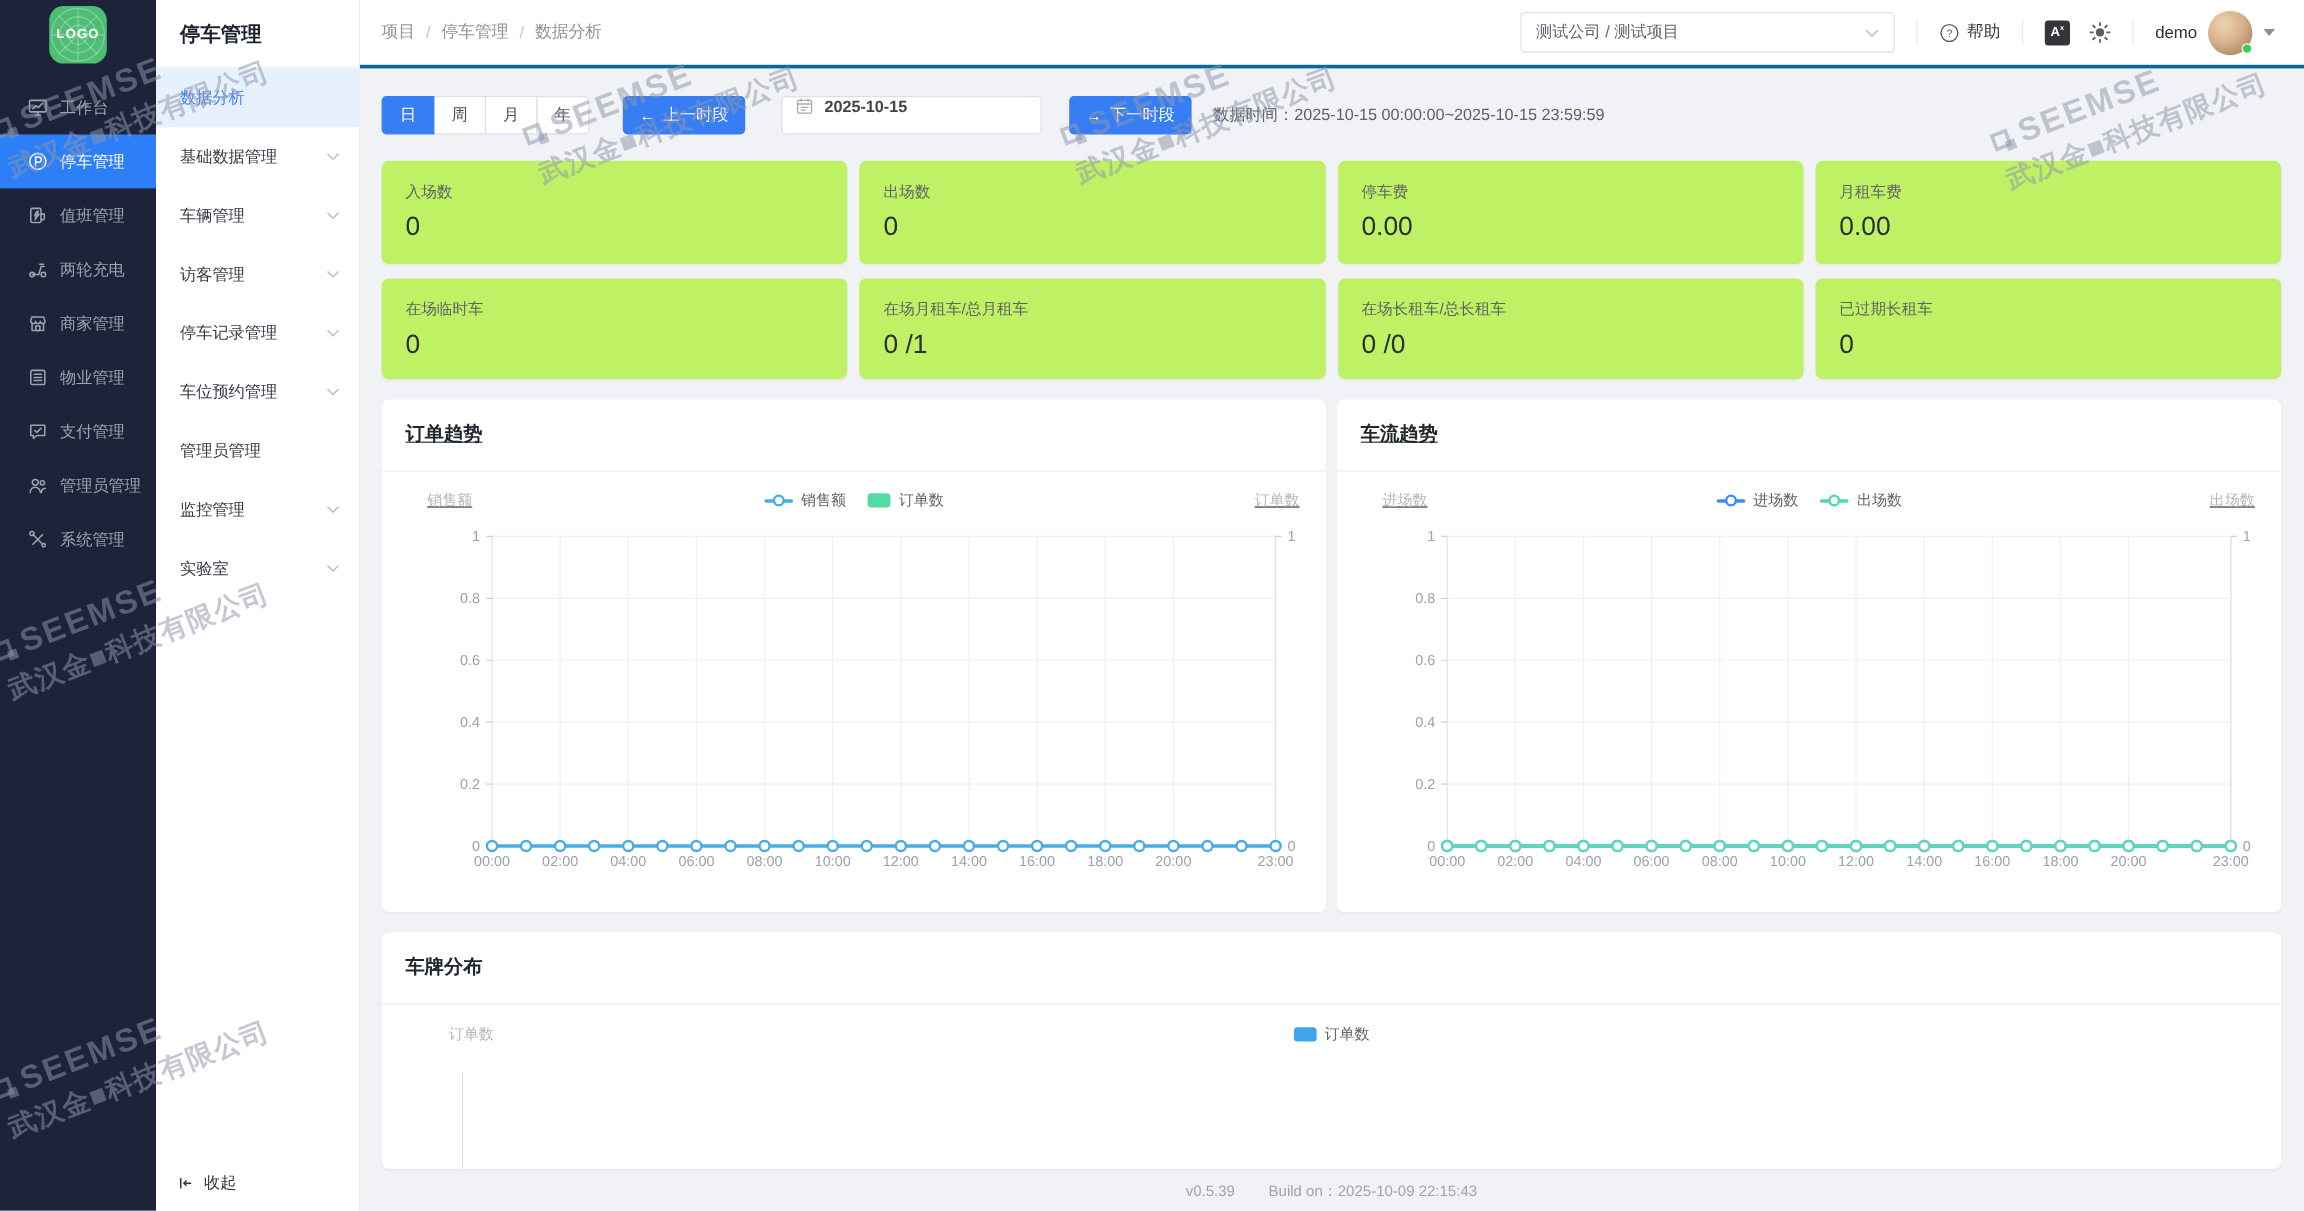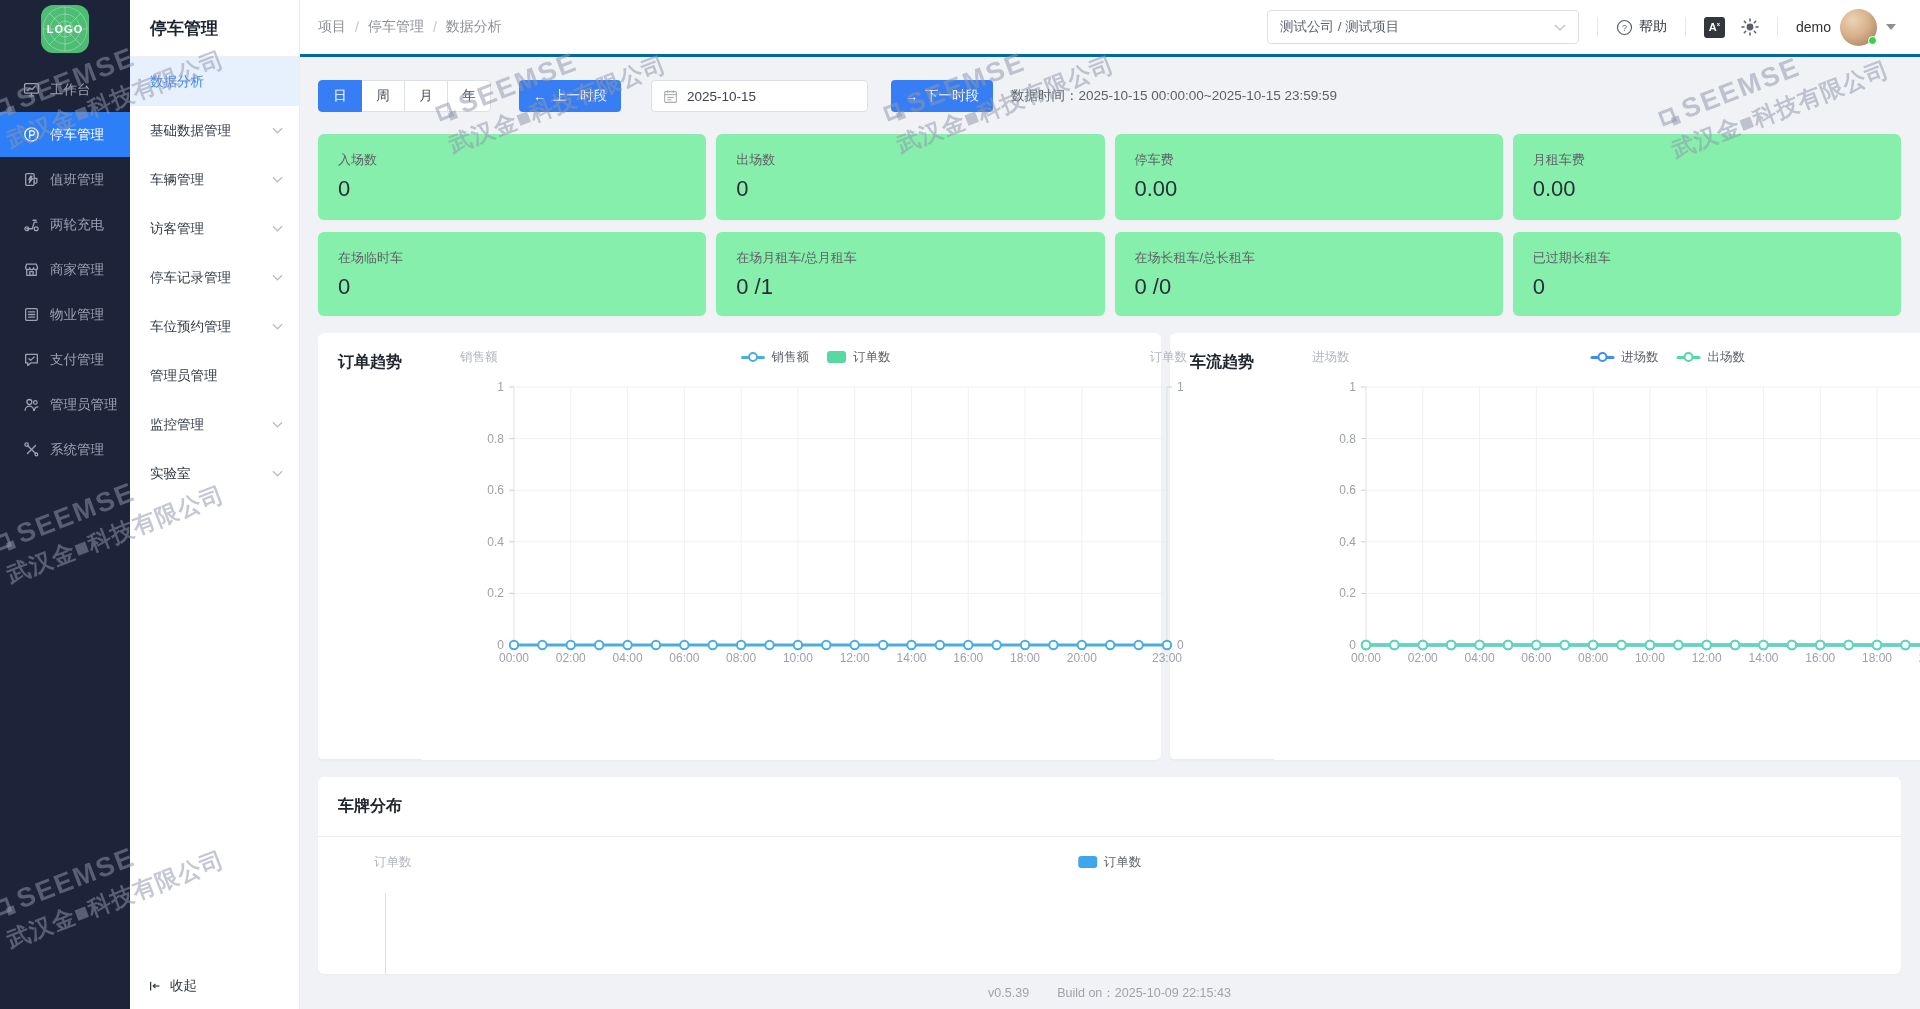--- a/index.html
+++ b/index.html
@@ -45,32 +45,32 @@
   .content { padding:23px 19px 0 18px; height:calc(100% - 57px); overflow:hidden; }
   .filter-row { display:flex; align-items:center; margin-bottom:22px; }
   .segmented { display:inline-flex; margin-right:28px; }
   .seg-btn { width:44px; height:32px; background:#fff; border:1px solid #dcdfe6; font-size:13.5px; color:#4a4f58; display:flex; align-items:center; justify-content:center; cursor:pointer; margin-left:-1px; }
   .seg-btn:first-child { border-radius:4px 0 0 4px; margin-left:0; }
   .seg-btn:last-child { border-radius:0 4px 4px 0; }
   .seg-btn.active { background:#377ef5; border-color:#377ef5; color:#fff; position:relative; z-index:1; }
   .blue-btn { height:32px; padding:0 14px; background:#377ef5; border:none; border-radius:4px; color:#fff; font-size:13.5px; display:flex; align-items:center; gap:7px; cursor:pointer; font-family:inherit; }
   .blue-btn .arr { font-size:13px; }
   .btn-prev { margin-right:30px; }
-  .date-input { width:217px; height:32px; background:#fff; border:1px solid #dcdfe6; border-radius:4px; display:flex; align-items:center; gap:9px; padding:0 11px; font-size:13.5px; color:#3f434a; margin-right:23px; cursor:pointer; }
+  .date-input { width:217px; height:32px; background:#fff; border:1px solid #dcdfe6; border-radius:4px; display:flex; gap:9px; padding:0 11px; font-size:13.5px; color:#3f434a; margin-right:23px; cursor:pointer;font-weight:bold; }
   .btn-next { margin-right:18px; }
   .data-time { font-size:13.5px; color:#5c6066; }
 
   .stats-grid { display:grid; grid-template-columns:repeat(4,1fr); grid-template-rows:86px 84px; gap:12px 10px; }
-  .stat-card { background:#86efac; border-radius:6px; padding:17px 20px 0; box-shadow:0 1px 2px rgba(0,0,0,0.03); }
+  .stat-card { background:#bef264; border-radius:6px; padding:17px 20px 0; box-shadow:0 1px 2px rgba(0,0,0,0.03); }
   .stat-label { font-size:13px; color:#606266; }
   .stat-value { font-size:22px; color:#2b2f36; margin-top:7px; }
 
   .charts-row { display:grid; grid-template-columns:1fr 1fr; gap:9px; margin-top:17px; }
   .card { background:#fff; border-radius:6px; box-shadow:0 1px 2px rgba(0,0,0,0.03); }
-  .chart-card { height:427px; display:flex; flex-direction:row; }
+  .chart-card { height:427px; display:flex; flex-direction:column;text-decoration:underline; }
   .card-header { padding:19px 20px; border-bottom:1px solid #ebedf0; font-size:16px; font-weight:bold; color:#20262e; flex:none; }
   .chart-area { padding:13px 20px 10px; position:relative; flex:1; }
   .axis-names { display:flex; align-items:center; height:22px; position:relative; margin-bottom:5px; }
   .axis-name { font-size:12.5px; color:#b3b7bd; }
   .axis-name.left { margin-left:18px; }
   .axis-name.right { margin-left:auto; margin-right:2px; }
   .legend { position:absolute; left:50%; top:0; transform:translateX(-50%); display:flex; align-items:center; gap:18px; height:22px; }
   .legend-item { display:flex; align-items:center; gap:7px; font-size:12.5px; color:#5f6368; cursor:pointer; white-space:nowrap; }
   .sym-line { width:24px; height:3px; border-radius:2px; background:var(--c); position:relative; }
   .sym-line::after { content:""; position:absolute; left:50%; top:50%; transform:translate(-50%,-50%); width:6px; height:6px; border:2.2px solid var(--c); border-radius:50%; background:#fff; }

